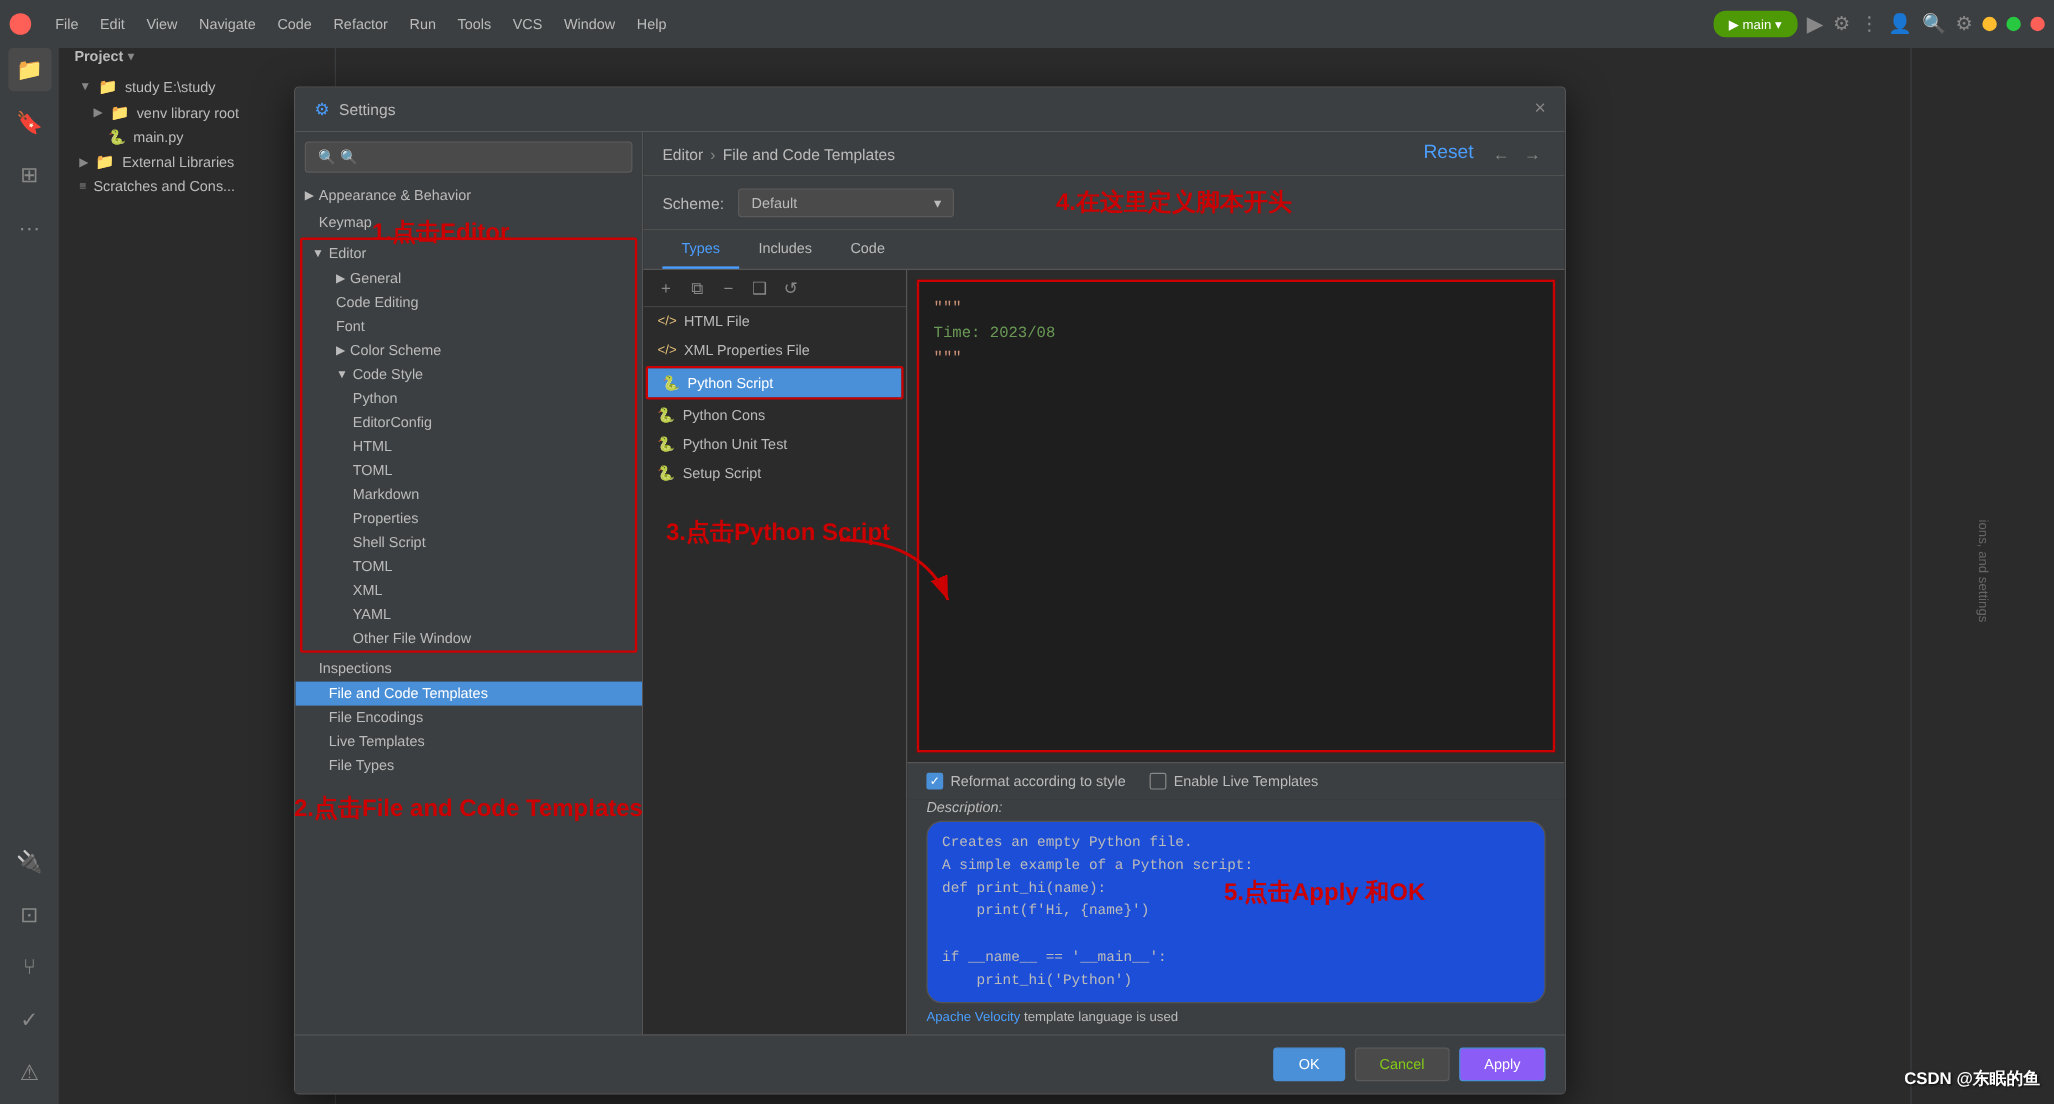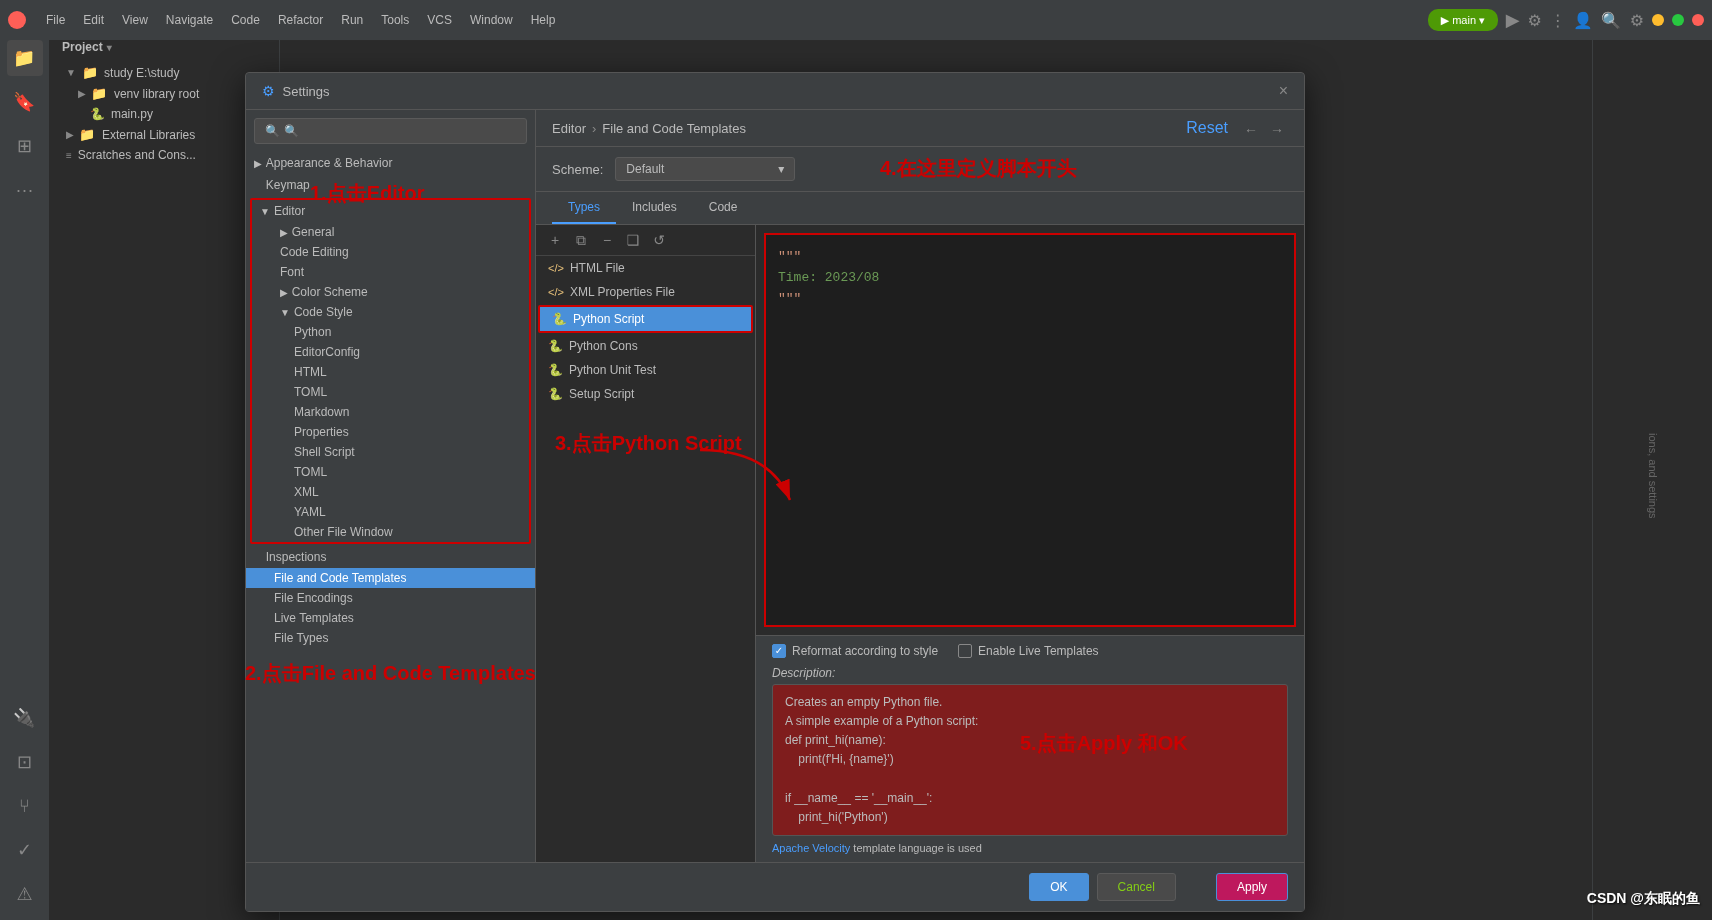--- a/index.html
+++ b/index.html
@@ -443,28 +443,28 @@
       border-radius: 2px;
     }
     .checkbox-label { font-size: 12px; color: #bbb; }
 
     .description-area {
       padding: 0 16px 8px;
       background: #3c3f41;
     }
     .desc-label { font-size: 12px; color: #bbb; margin-bottom: 4px; font-style: italic; }
     .desc-box {
-      background: #7f1d1d;
+      background: #1d4ed8;
       border: 1px solid #555;
-      border-radius: 3px;
+      border-radius: 13px;
       padding: 8px 12px;
       font-size: 12px;
       color: #bbb;
       line-height: 1.6;
-      font-family: Liberation Sans, sans-serif;
+      font-family: Liberation Mono, monospace;
     }
     .desc-link { color: #4a9eff; }
 
     .dialog-footer {
       display: flex;
       align-items: center;
       justify-content: flex-end;
       gap: 8px;
       padding: 10px 16px;
       border-top: 1px solid #555;
@@ -481,24 +481,23 @@
       background: #4a90d9;
       color: #fff;
       border-color: #4a90d9;
     }
     .btn-cancel {
       background: #4a4a4a;
       color: #84cc16;
       border-color: #5a5a5a;
     }
     .btn-apply {
-      background: #be185d;
+      background: #8b5cf6;
       color: #fff;
       border-color: #4a90d9;
-      margin-left: 32px;
     }
 
     
     .annotation {
       position: absolute;
       color: #cc0000;
       font-size: 20px;
       font-weight: bold;
       font-family: 'Microsoft YaHei', Arial, sans-serif;
       pointer-events: none;

